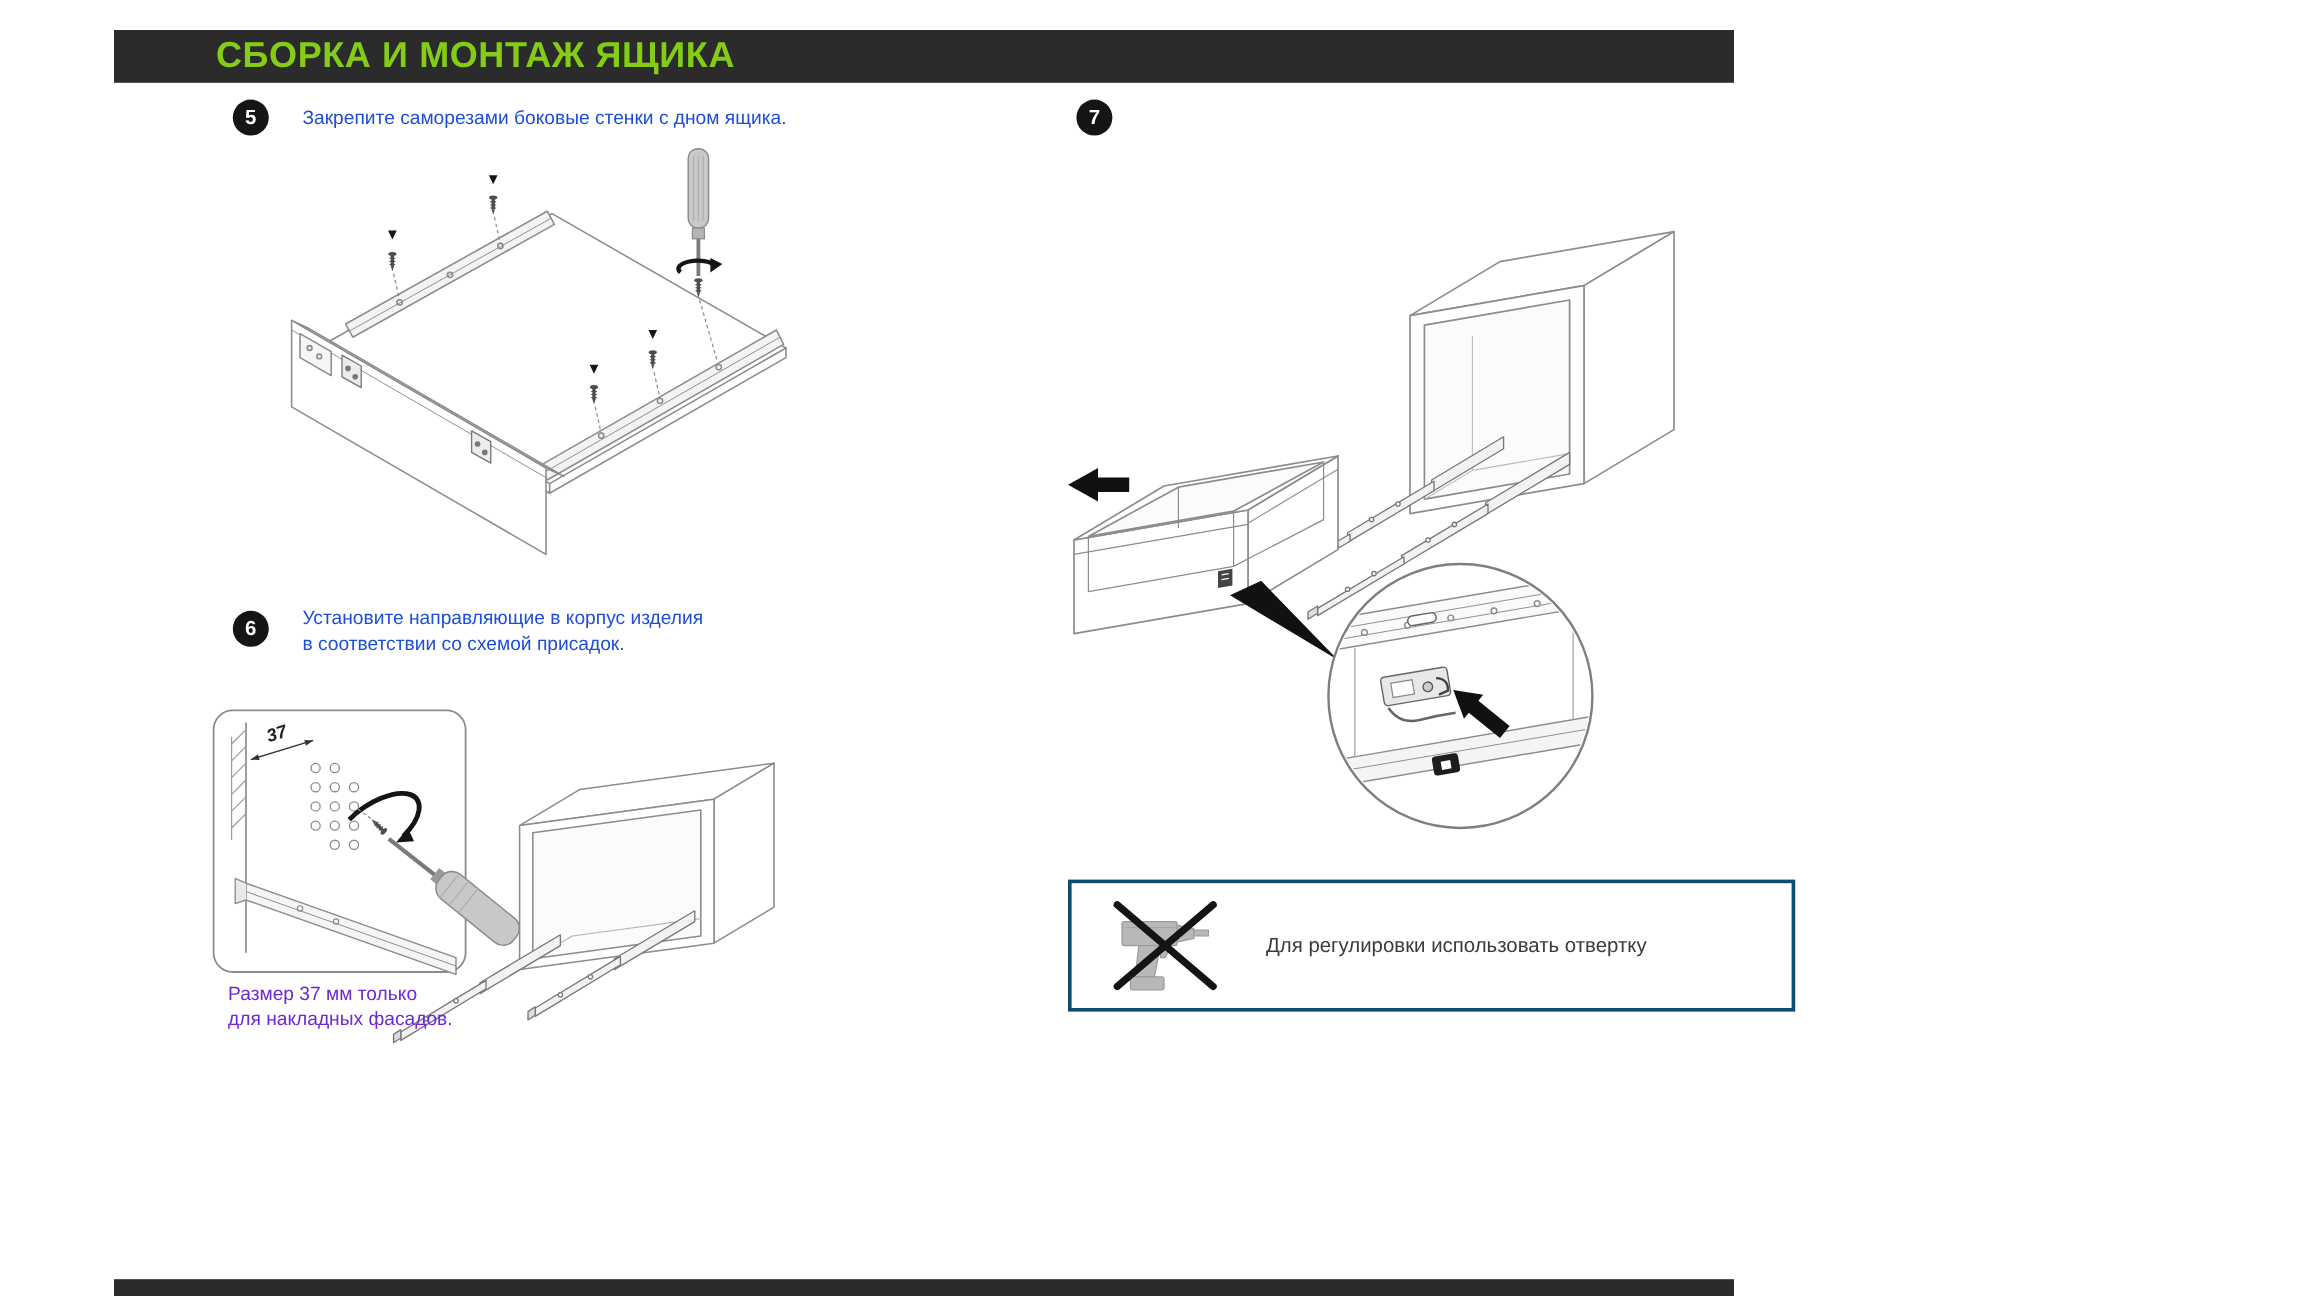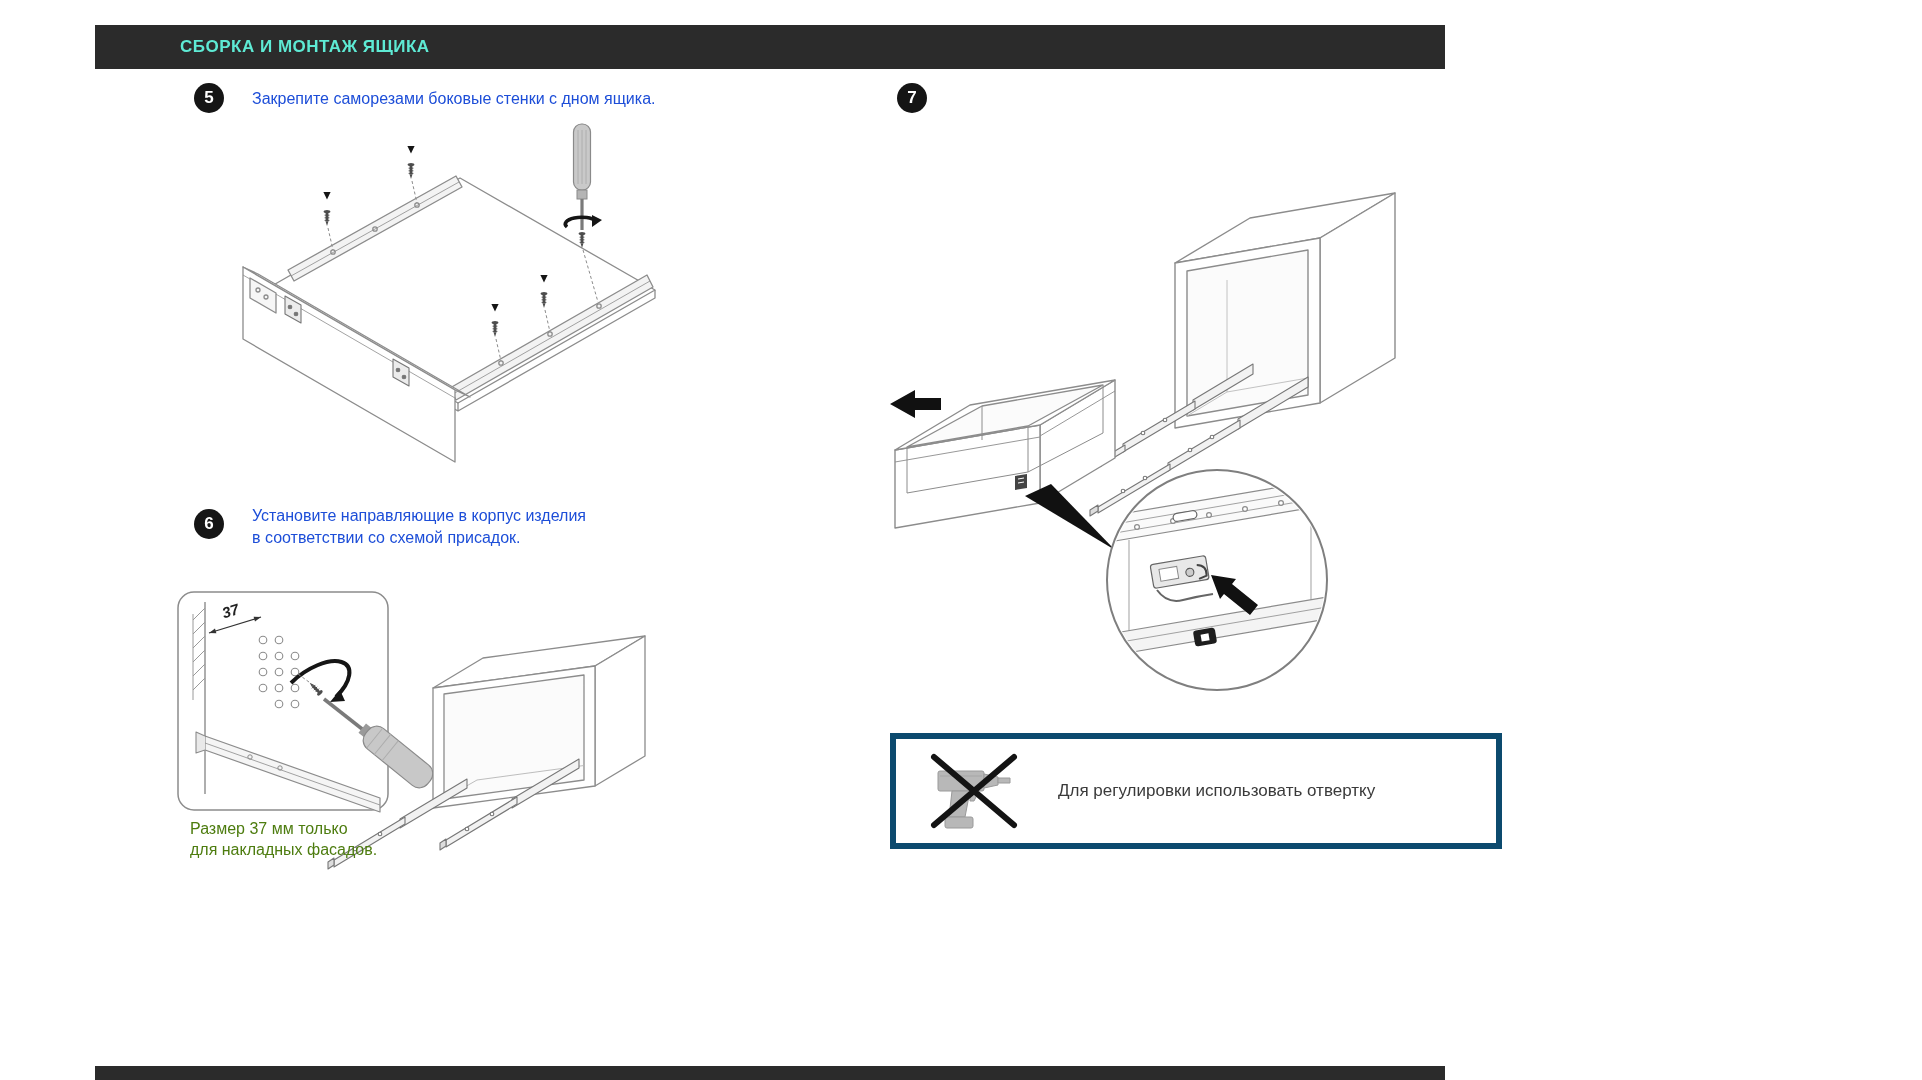--- a/index.html
+++ b/index.html
@@ -1,26 +1,26 @@
 <!DOCTYPE html>
 <html><head>
 <meta charset="utf-8">
 <style>
   html,body{margin:0;padding:0;background:#fff;}
   .page{position:relative;width:1922px;height:1080px;background:#fff;overflow:hidden;
         font-family:"Liberation Sans", sans-serif;color:#333;}
   .abs{position:absolute;}
   .titlebar{left:95px;top:25px;width:1350px;height:44px;background:#2b2b2b;display:flex;align-items:center;}
-  .titlebar h1{margin:0 0 0 85px;font-size:17px;font-weight:bold;color:#5eead4;letter-spacing:.5px;}
+  .titlebar h1{margin:0 0 0 85px;font-size:30px;font-weight:bold;color:#84cc16;letter-spacing:.5px;}
   .footbar{left:95px;top:1066px;width:1350px;height:14px;background:#2b2b2b;}
   .badge{width:30px;height:30px;border-radius:50%;background:#151515;color:#fff;
          font-size:17px;font-weight:bold;display:flex;align-items:center;justify-content:center;}
   .stext{font-size:16px;line-height:21.5px;color:#1d4ed8;white-space:pre-line;}
-  .caption{font-size:16px;line-height:21px;color:#4d7c0f;white-space:pre-line;}
-  .note-box{left:890px;top:733px;width:600px;height:104px;border:6px solid #0c4a6e;background:#fff;
+  .caption{font-size:16px;line-height:21px;color:#6d28d9;white-space:pre-line;}
+  .note-box{left:890px;top:733px;width:600px;height:104px;border:3px solid #0c4a6e;background:#fff;
             display:flex;align-items:center;}
   .note-box .ic{margin-left:30px;}
   .note-box p{margin:0 0 0 36px;font-size:17px;color:#3a3a3a;}
 </style>
 </head>
 <body>
 
 <div class="page">
 
   <div class="abs titlebar">

